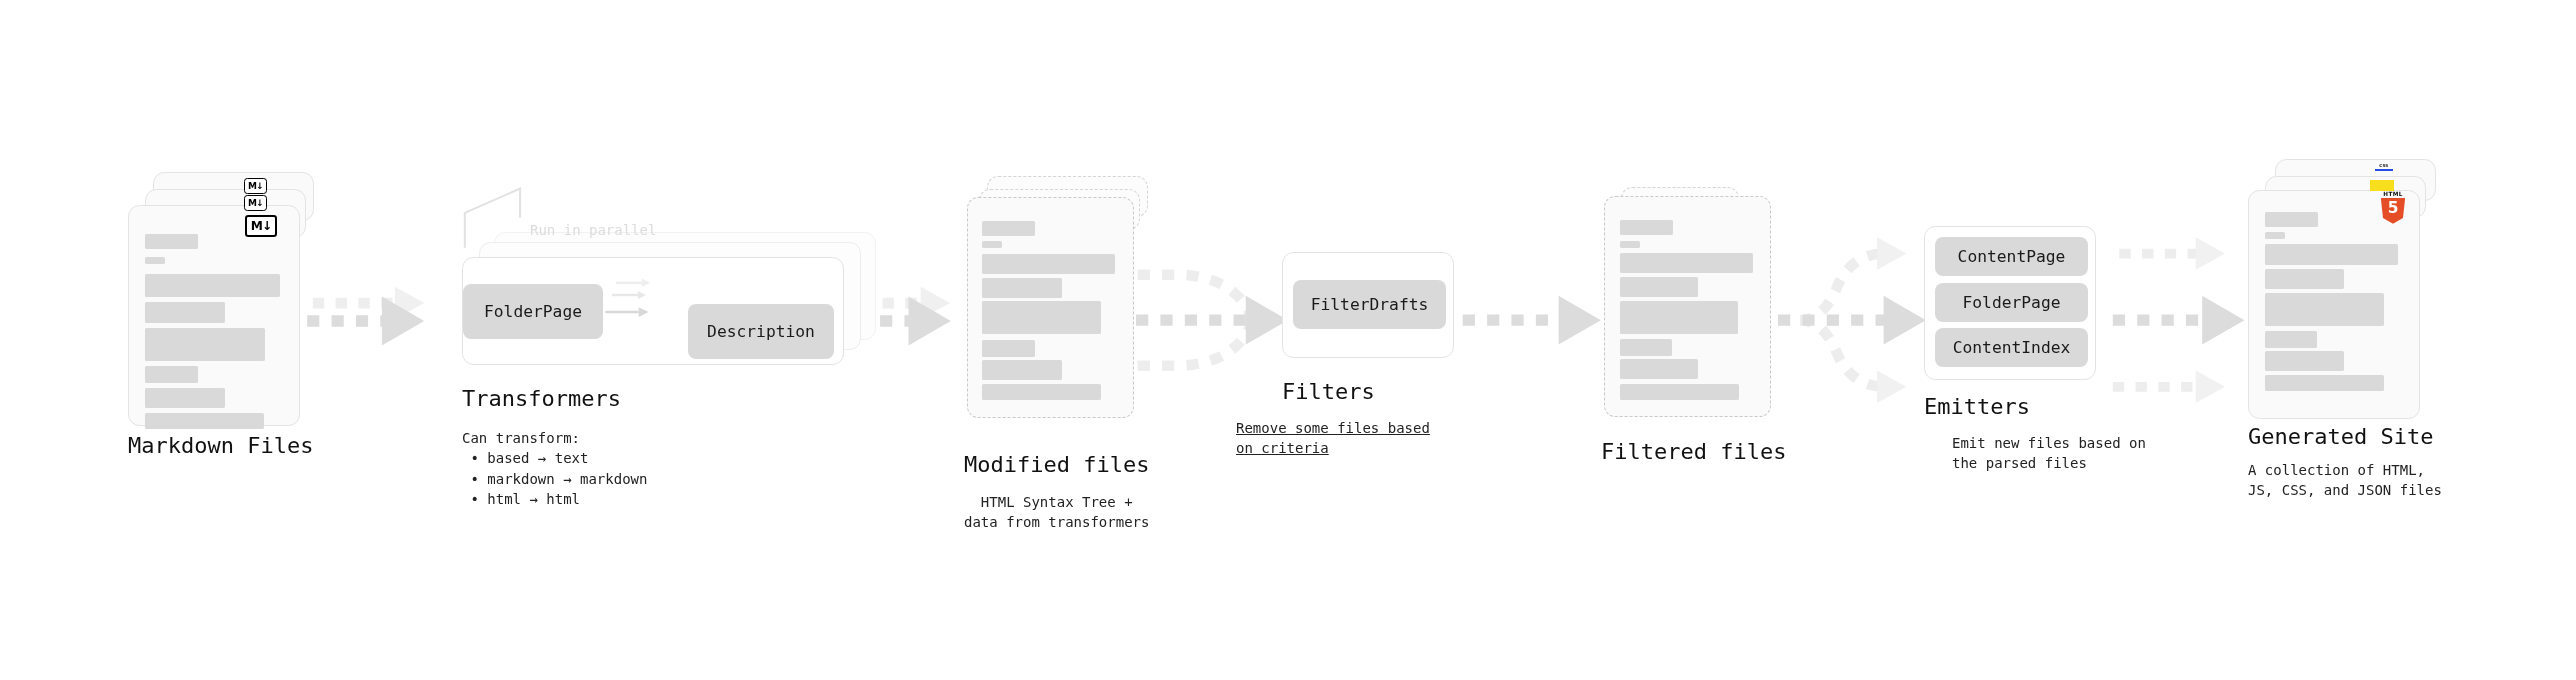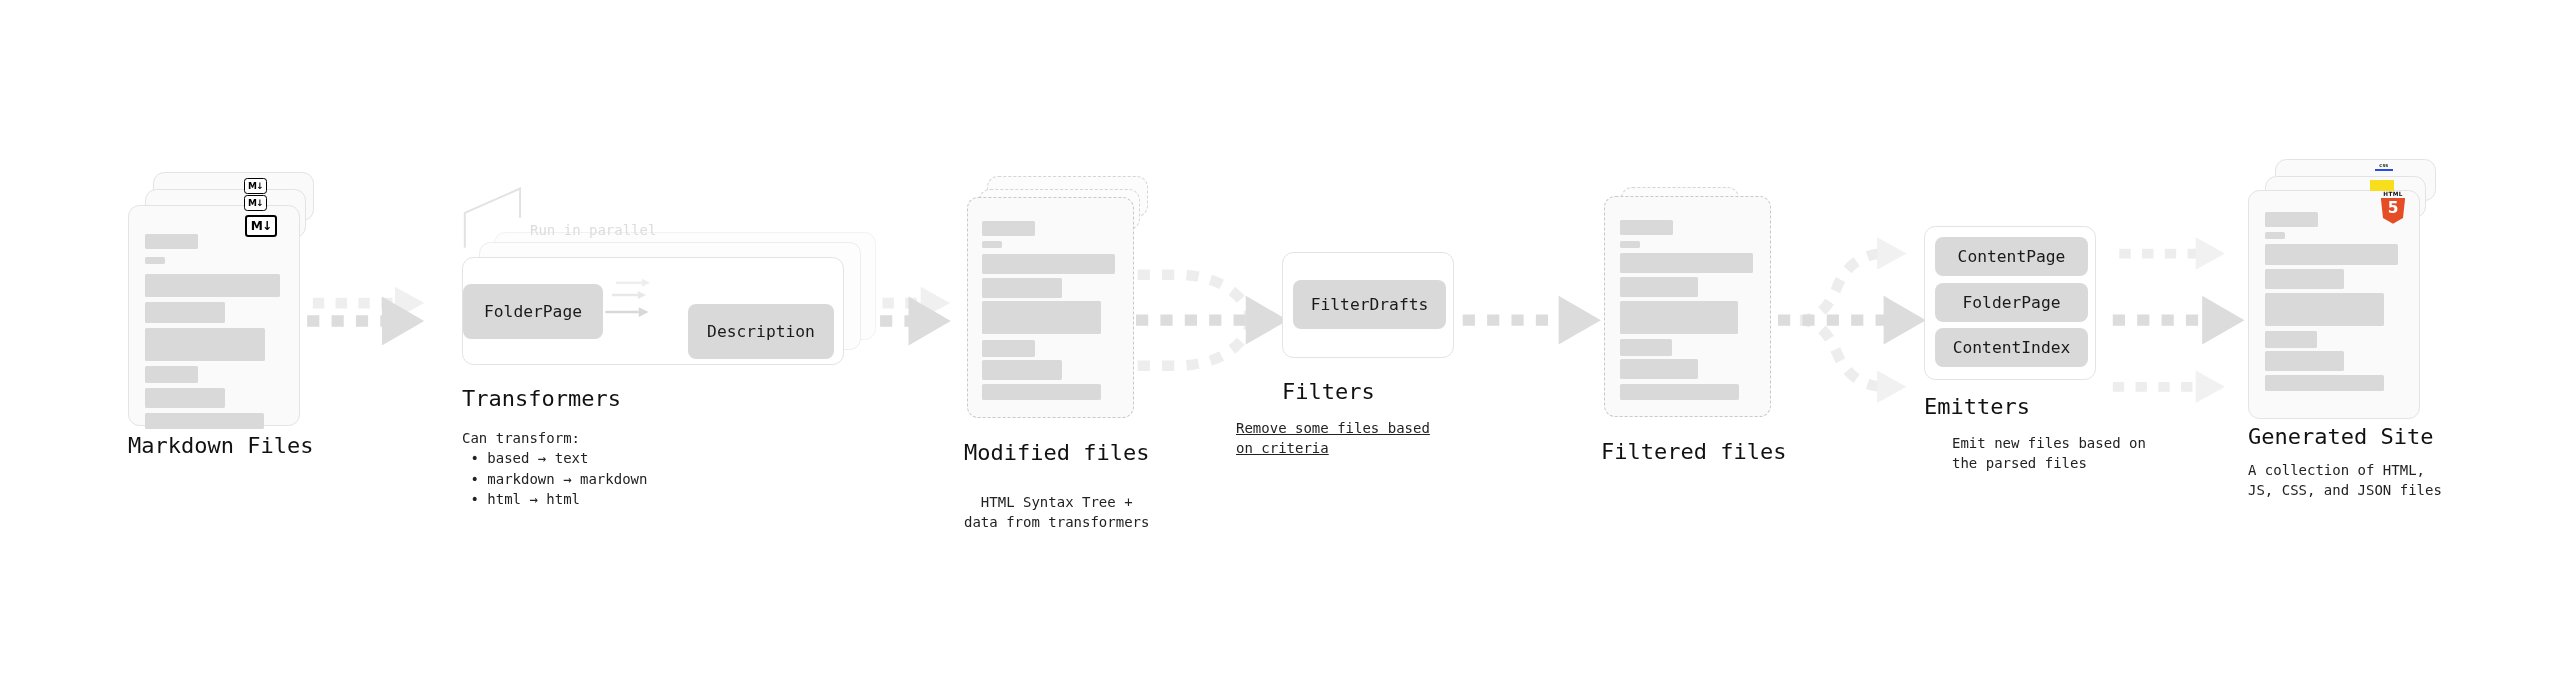--- a/index.html
+++ b/index.html
@@ -206,21 +206,21 @@
 
   <div class="skel" style="left:982px;top:221px;width:53px;height:14.6px;z-index:5;"></div>
   <div class="skel" style="left:982px;top:241px;width:19.5px;height:7.3px;z-index:5;"></div>
   <div class="skel" style="left:982px;top:254px;width:133px;height:20.3px;z-index:5;"></div>
   <div class="skel" style="left:982px;top:278px;width:80px;height:20.3px;z-index:5;"></div>
   <div class="skel" style="left:982px;top:301px;width:119px;height:32.5px;z-index:5;"></div>
   <div class="skel" style="left:982px;top:340px;width:53px;height:17px;z-index:5;"></div>
   <div class="skel" style="left:982px;top:360px;width:80px;height:20.3px;z-index:5;"></div>
   <div class="skel" style="left:982px;top:384px;width:119px;height:16.3px;z-index:5;"></div>
 
-  <div class="title" style="left:964px;top:440px;">Modified files</div>
+  <div class="title" style="left:964px;top:452px;">Modified files</div>
   <div class="sub" style="left:964px;top:492px;text-align:center;">HTML Syntax Tree +
 data from transformers</div>
 </div>
 
 <div class="stage">
   <div class="pbox" style="left:1282px;top:252px;width:172px;height:106px;"></div>
   <div class="pill" style="left:1293px;top:280px;width:153px;height:49px;">
     <span>FilterDrafts</span>
   </div>
   <div class="title" style="left:1282px;top:379px;">Filters</div>

